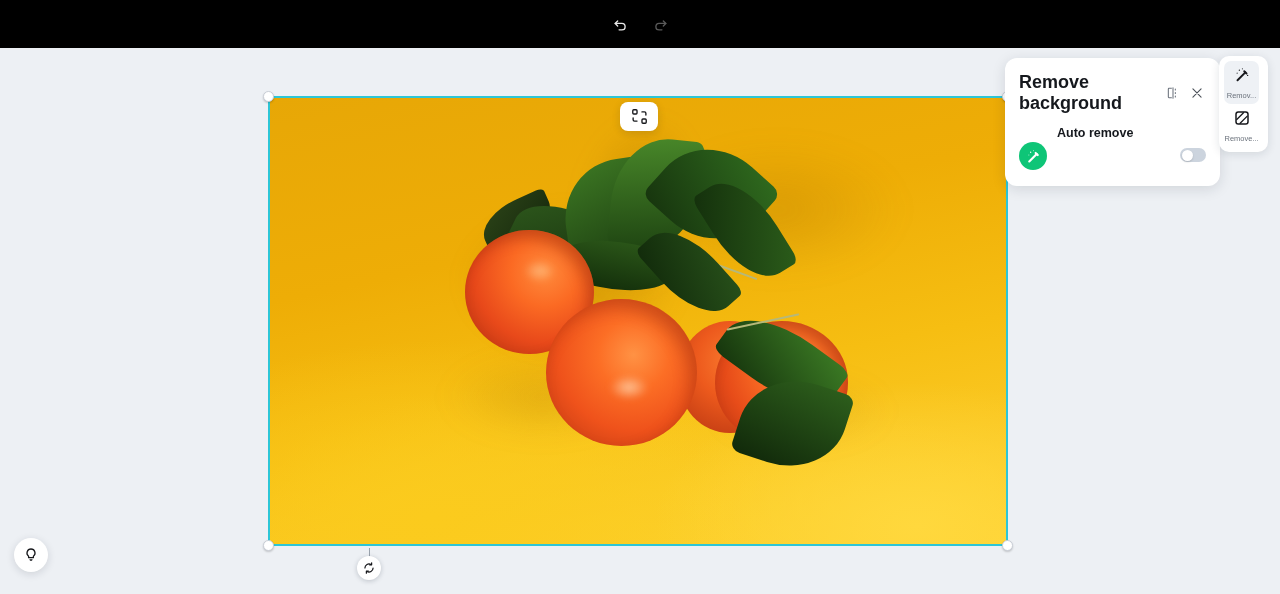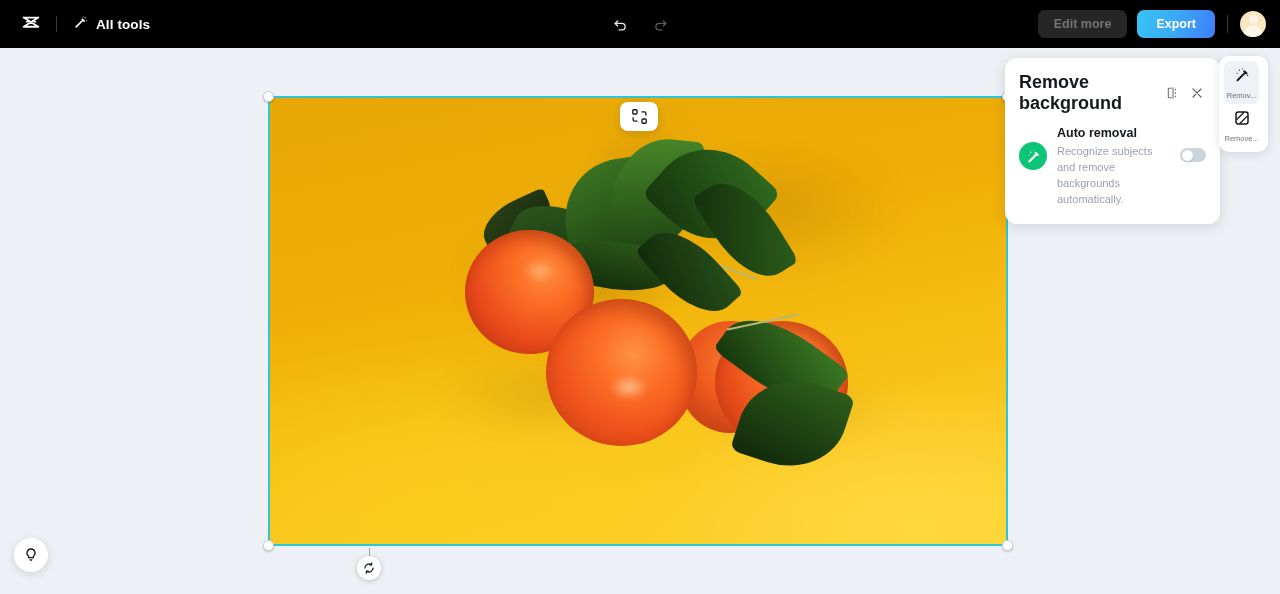--- a/index.html
+++ b/index.html
@@ -427,63 +427,36 @@
     display: flex; align-items: center; justify-content: center;
     cursor: pointer;
     z-index: 20;
   }
 </style>
 </head>
 <body>
 
 <div class="header">
 
-  <div class="hdr-left">
-    <div class="logo-btn">
-      <svg width="22" height="22" viewBox="0 0 24 24" fill="none">
-        <path d="M4 5 L20 15 M20 5 L4 15 M4 5 H20 M4 15 H20" stroke="#ffffff" stroke-width="2" stroke-linecap="round" stroke-linejoin="round"></path>
-        <path d="M7 9.5 L17 9.5" stroke="#ffffff" stroke-width="1.6" stroke-linecap="round"></path>
-      </svg>
-    </div>
-    <div class="hdr-divider"></div>
-    <div class="alltools">
-      <span>
-        <svg width="15" height="15" viewBox="0 0 24 24" fill="none">
-          <path d="M5 19 L16 8" stroke="#ffffff" stroke-width="2.6" stroke-linecap="round"></path>
-          <path d="M15 7 L18 10" stroke="#ffffff" stroke-width="2.6" stroke-linecap="round"></path>
-          <circle cx="19.5" cy="4.5" r="1.1" fill="#ffffff"></circle>
-          <circle cx="16" cy="3" r="0.8" fill="#ffffff"></circle>
-          <circle cx="21.5" cy="8.5" r="0.8" fill="#ffffff"></circle>
-        </svg>
-      </span>
-      <span class="alltools-label">All tools</span>
-    </div>
-  </div>
 
   <div class="hdr-center">
     <div class="hist-btn">
       <svg width="17" height="17" viewBox="0 0 24 24" fill="none">
         <path d="M8 7 L4.5 10.5 L8 14" stroke="#e8e8e8" stroke-width="1.9" stroke-linecap="round" stroke-linejoin="round"></path>
         <path d="M4.5 10.5 H14 a4.5 4.5 0 0 1 0 9 H10" stroke="#e8e8e8" stroke-width="1.9" stroke-linecap="round" stroke-linejoin="round"></path>
       </svg>
     </div>
     <div class="hist-btn">
       <svg width="17" height="17" viewBox="0 0 24 24" fill="none">
         <path d="M16 7 L19.5 10.5 L16 14" stroke="#5a5a5a" stroke-width="1.9" stroke-linecap="round" stroke-linejoin="round"></path>
         <path d="M19.5 10.5 H10 a4.5 4.5 0 0 0 0 9 H14" stroke="#5a5a5a" stroke-width="1.9" stroke-linecap="round" stroke-linejoin="round"></path>
       </svg>
     </div>
   </div>
 
-  <div class="hdr-right">
-    <button class="btn-editmore">Edit more</button>
-    <button class="btn-export">Export</button>
-    <div class="hdr-divider2"></div>
-    <div class="avatar"></div>
-  </div>
 </div>
 
 <div class="workspace">
 
   <div class="float-toolbar">
     <svg width="17" height="17" viewBox="0 0 24 24" fill="none">
       <rect x="2.5" y="2.5" width="6" height="6" rx="1.4" stroke="#17181c" stroke-width="1.9"></rect>
       <rect x="15.5" y="15.5" width="6" height="6" rx="1.4" stroke="#17181c" stroke-width="1.9"></rect>
       <path d="M15.5 5.5 H19 a2 2 0 0 1 2 2 V10" stroke="#17181c" stroke-width="1.9" stroke-linecap="round" stroke-linejoin="round"></path>
       <path d="M8.5 18.5 H5 a2 2 0 0 1 -2 -2 V14" stroke="#17181c" stroke-width="1.9" stroke-linecap="round" stroke-linejoin="round"></path>
@@ -560,22 +533,21 @@
       <div class="rb-badge">
         <svg width="17" height="17" viewBox="0 0 24 24" fill="none">
           <path d="M6 19 L16.5 8.5" stroke="#ffffff" stroke-width="3" stroke-linecap="round"></path>
           <path d="M15 7 L18 10" stroke="#ffffff" stroke-width="3" stroke-linecap="round"></path>
           <circle cx="8" cy="6" r="0.9" fill="#ffffff"></circle>
           <circle cx="12" cy="4" r="0.7" fill="#ffffff"></circle>
           <circle cx="5.5" cy="10" r="0.7" fill="#ffffff"></circle>
         </svg>
       </div>
       <div class="rb-textcol">
-        <div class="rb-sub">Auto removal</div>
-        <div class="rb-desc">Recognize subjects and remove backgrounds automatically.</div>
+        <div class="rb-sub">Auto remove</div>
       </div>
       <div class="toggle">
         <div class="knob"></div>
       </div>
     </div>
   </div>
 
   <div class="rail">
     <div class="rail-item active">
       <span>

